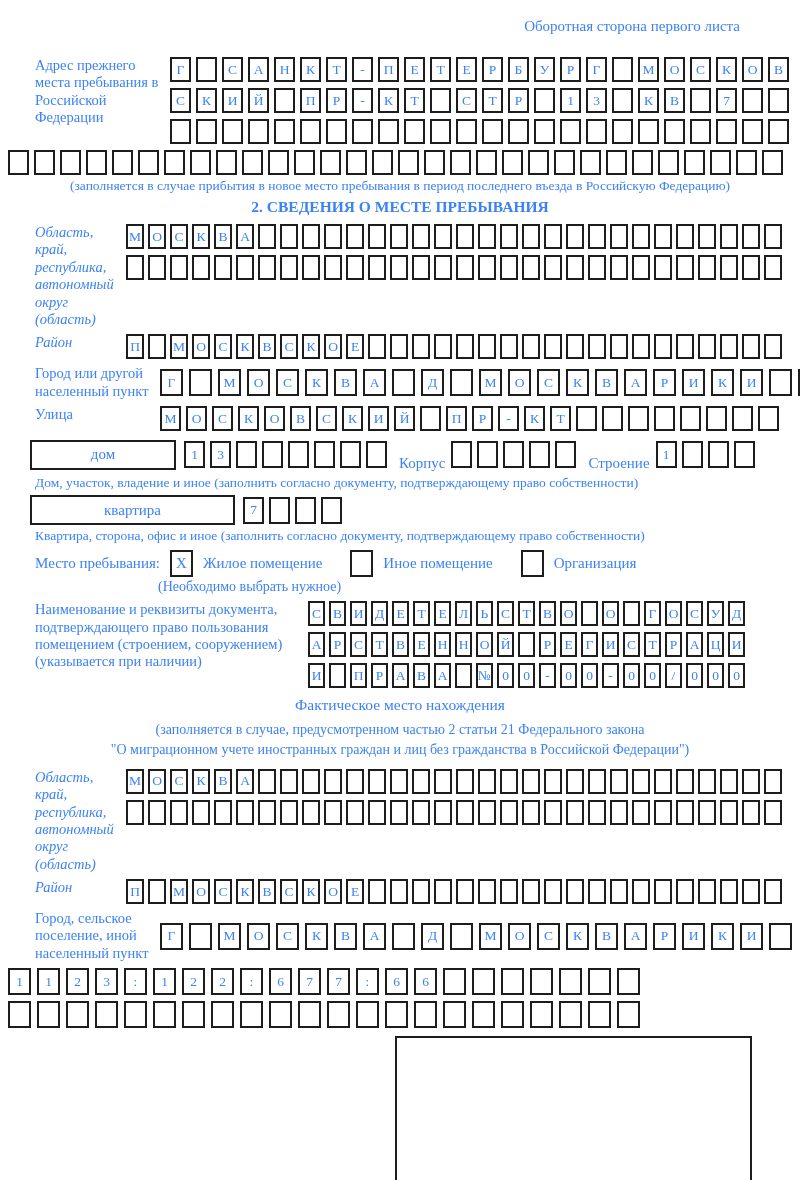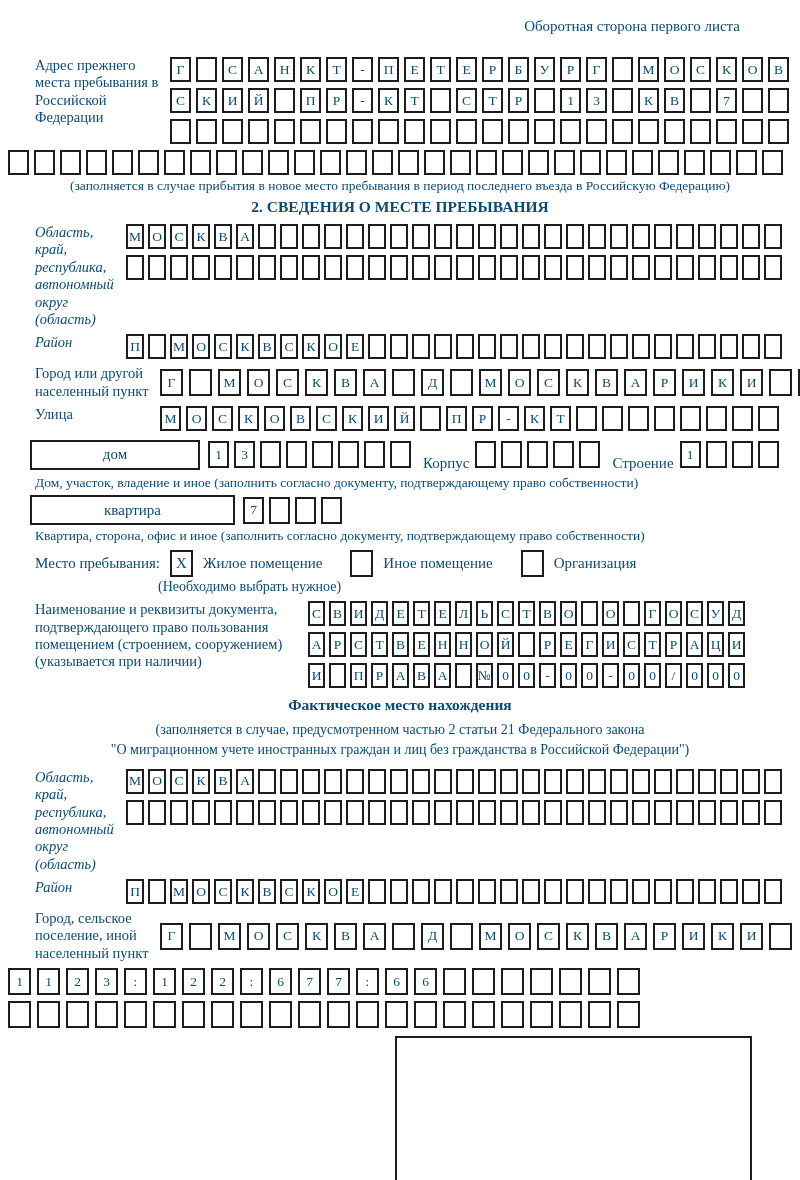--- a/index.html
+++ b/index.html
@@ -1,19 +1,19 @@
 <!DOCTYPE html>
 <html><head>
 <meta charset="utf-8">
 <style>
   html,body { margin:0; padding:0; background:#ffffff; }
   .page {
     width:800px; height:1180px; box-sizing:border-box;
     padding:18px 8px 0 8px; overflow:hidden;
-    font-family:"Liberation Serif", serif; color:#0c4a6e; background:#ffffff;
+    font-family:"Liberation Serif", serif; color:#3b82f6; background:#ffffff;
   }
   .backside-note { text-align:right; padding-right:52px; font-size:15px; margin-bottom:22px; }
 
   .row { display:flex; align-items:flex-start; margin-bottom:6px; }
   .row.vcenter { align-items:center; }
   .lbl { flex:none; font-size:14.5px; line-height:1.2; padding-left:27px; box-sizing:border-box; }
   .w155 { width:162px; } .w110 { width:118px;font-style:italic; } .w145 { width:152px; } .w290 { width:300px; }
   .colrows { display:flex; flex-direction:column; gap:6px; }
 
   .cells { display:flex; }
@@ -32,34 +32,34 @@
 
   .caption { font-size:13.5px; padding-left:27px; margin:1px 0 4px 0; }
   .caption.center { text-align:center; padding-left:0; margin-bottom:2px; }
   .sec-title { text-align:center; font-weight:bold; font-size:15.5px; margin:4px 0 8px 0; }
 
   .houserow { display:flex; align-items:center; margin:0 0 3px 22px; }
   .widebox {
     box-sizing:border-box; border:2px solid #1d1d1d; height:30px;
     display:flex; align-items:center; justify-content:center; font-size:15px; flex:none;
   }
-  .widebox.dom { width:170px; margin-right:8px;text-align:right; }
+  .widebox.dom { width:146px; margin-right:8px;text-align:right; }
   .widebox.kv  { width:205px; margin-right:8px; }
   .inline-lbl { font-size:15px; margin:18px 6px 0 12px; }
 
   .stayrow { display:flex; align-items:center; margin:6px 0 2px 0; }
   .stay-lbl { font-size:15px; padding-left:27px;text-align:center; }
   .cbox {
     box-sizing:border-box; flex:none; width:23px; height:27px; border:2px solid #1d1d1d;
     display:flex; align-items:center; justify-content:center; font-size:15px; margin:0 10px;
   }
   .opt-lbl { font-size:15px; margin-right:18px; }
   .stay-note { font-size:14px; margin:2px 0 6px 150px; }
 
-  .fact-title { text-align:center; font-weight:bold; font-size:15.5px; margin:8px 0 6px 0; }
+  .fact-title { text-align:center; font-weight:normal; font-size:15.5px; margin:8px 0 6px 0; }
   .fact-note { text-align:center; font-size:14px; line-height:1.45; margin-bottom:8px; }
 
   .stampbox { box-sizing:border-box; width:357px; height:175px; border:2px solid #1d1d1d; margin:8px 0 5px 387px; }
 </style>
 </head>
 <body>
 
 <div class="page">
 
   <div class="backside-note">Оборотная сторона первого листа</div>

